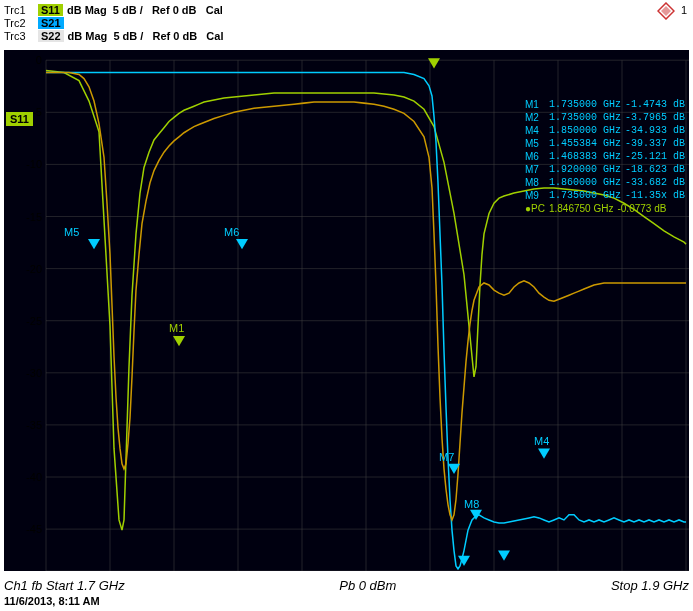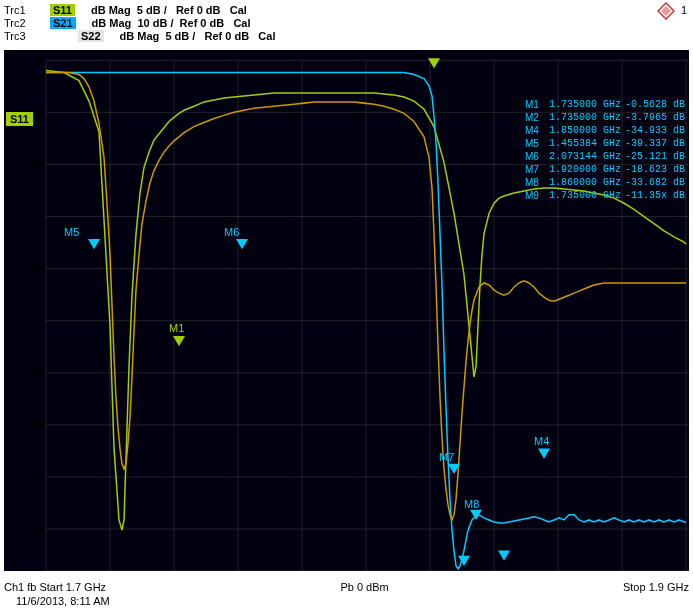--- a/index.html
+++ b/index.html
@@ -20,34 +20,34 @@
     
     #legend {
       position: absolute;
       top: 4px;
       left: 4px;
       right: 40px;
     }
     .legend-row {
       display: flex;
       align-items: center;
-      gap: 16px;
+      gap: 4px;
       margin-bottom: 1px;
       font-size: 11px;
     }
     .trc-label { width: 30px; color: #000; }
     .trc-badge {
       padding: 0 3px;
       font-size: 11px;
       font-weight: bold;
       color: #000;
     }
     .trc-badge.s11 { background: #a0d000; }
     .trc-badge.s21 { background: #00aaff; color: #000; }
-    .trc-badge.s22 { background: #e5e5e5; color: #000; margin-left: 28px; }
+    .trc-badge.s22 { background: #e5e5e5; color: #000; }
     .trc-info { color: #000; font-size: 11px; font-weight: bold; }
 
     
     #s11-box {
       position: absolute;
       top: 112px;
       left: 6px;
       background: #a0d000;
       color: #000;
       font-weight: bold;
@@ -87,29 +87,31 @@
     .mk-val-g { color: #a0d000; }
 
     
     #status-bar {
       position: absolute;
       bottom: 18px;
       left: 4px;
       right: 4px;
       display: flex;
       justify-content: space-between;
+      font-size: 13px;
+      color: #000;
+      font-style: italic;
+    }
+    #date-bar {
+      position: absolute;
+      bottom: 4px;
+      left: 4px;
       font-size: 11px;
       color: #000;
-    }
-    #date-bar {
-      position: absolute;
-      bottom: 4px;
-      left: 16px;
-      font-size: 11px;
-      color: #000;
+      font-weight: bold;
     }
     
     #top-right-num {
       position: absolute;
       top: 4px;
       right: 6px;
       font-size: 11px;
       color: #000;
     }
     
@@ -144,21 +146,20 @@
 
   <div id="legend">
     <div class="legend-row">
       <span class="trc-label">Trc1</span>
       <span class="trc-badge s11">S11</span>
       <span class="trc-info">dB Mag &nbsp;5 dB / &nbsp; Ref 0 dB &nbsp; Cal</span>
     </div>
     <div class="legend-row">
       <span class="trc-label">Trc2</span>
       <span class="trc-badge s21">S21</span>
-      <span class="trc-info">dB Mag &nbsp;10 dB / &nbsp;Ref 0 dB &nbsp; Cal</span>
     </div>
     <div class="legend-row">
       <span class="trc-label">Trc3</span>
       <span class="trc-badge s22">S22</span>
       <span class="trc-info">dB Mag &nbsp;5 dB / &nbsp; Ref 0 dB &nbsp; Cal</span>
     </div>
   </div>
 
   <div id="m2-label">M2</div>
 
@@ -536,56 +537,61 @@
 
     </svg>
   </div>
 
   <div id="s11-box">S11</div>
 
   <div id="marker-box">
     <div class="marker-line">
       <span class="mk-label">M1</span>
       <span class="mk-val">1.735000 GHz</span>
-      <span class="mk-val">-0.5628 dB</span>
+      <span class="mk-val">-1.4743 dB</span>
     </div>
     <div class="marker-line">
       <span class="mk-label">M2</span>
       <span class="mk-val">1.735000 GHz</span>
       <span class="mk-val">-3.7965 dB</span>
     </div>
     <div class="marker-line">
       <span class="mk-label">M4</span>
       <span class="mk-val">1.850000 GHz</span>
       <span class="mk-val">-34.933 dB</span>
     </div>
     <div class="marker-line">
       <span class="mk-label">M5</span>
       <span class="mk-val">1.455384 GHz</span>
       <span class="mk-val">-39.337 dB</span>
     </div>
     <div class="marker-line">
       <span class="mk-label">M6</span>
-      <span class="mk-val">2.073144 GHz</span>
+      <span class="mk-val">1.468383 GHz</span>
       <span class="mk-val">-25.121 dB</span>
     </div>
     <div class="marker-line">
       <span class="mk-label">M7</span>
       <span class="mk-val">1.920000 GHz</span>
       <span class="mk-val">-18.623 dB</span>
     </div>
     <div class="marker-line">
       <span class="mk-label">M8</span>
       <span class="mk-val">1.860000 GHz</span>
       <span class="mk-val">-33.682 dB</span>
     </div>
     <div class="marker-line">
       <span class="mk-label">M9</span>
       <span class="mk-val">1.735000 GHz</span>
       <span class="mk-val">-11.35x dB</span>
+    </div>
+    <div class="marker-line">
+      <span class="mk-label-g">●PC</span>
+      <span class="mk-val-g">1.846750 GHz</span>
+      <span class="mk-val-g">-0.0773 dB</span>
     </div>
   </div>
 
   <div id="status-bar">
     <span>Ch1  fb  Start  1.7 GHz</span>
     <span>Pb  0 dBm</span>
     <span>Stop  1.9 GHz</span>
   </div>
 
   <div id="date-bar">11/6/2013, 8:11 AM</div>

